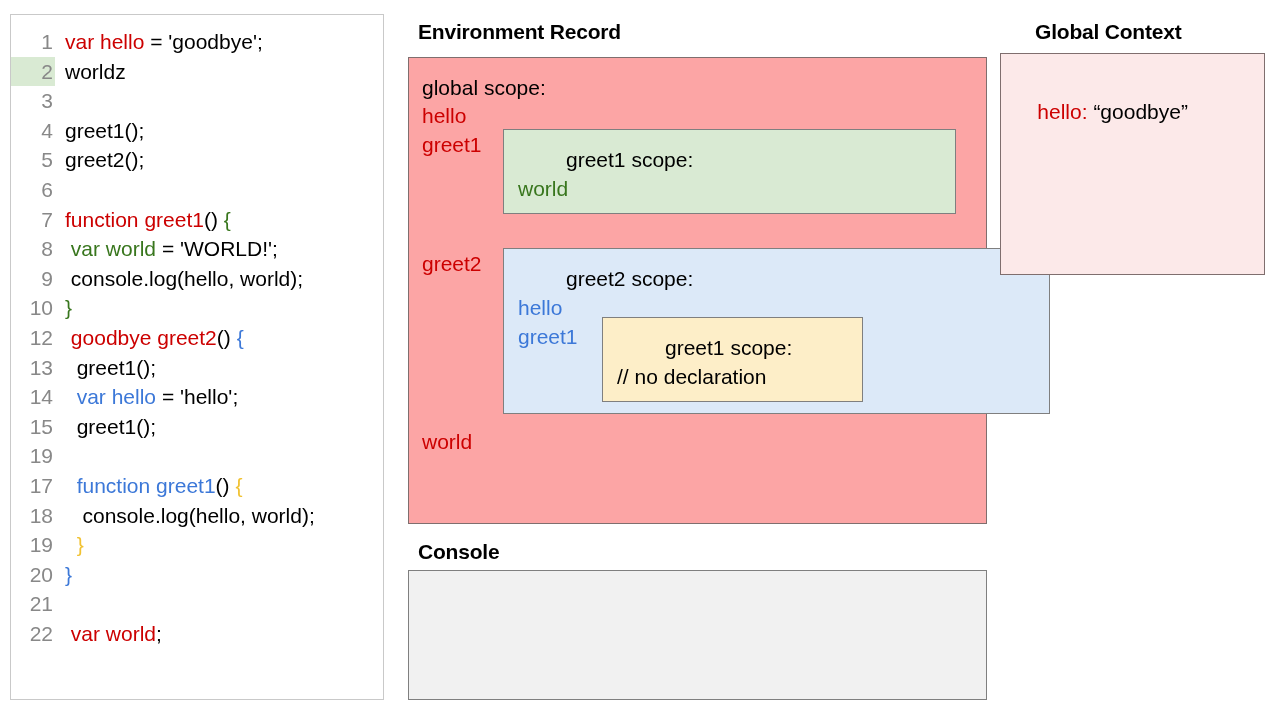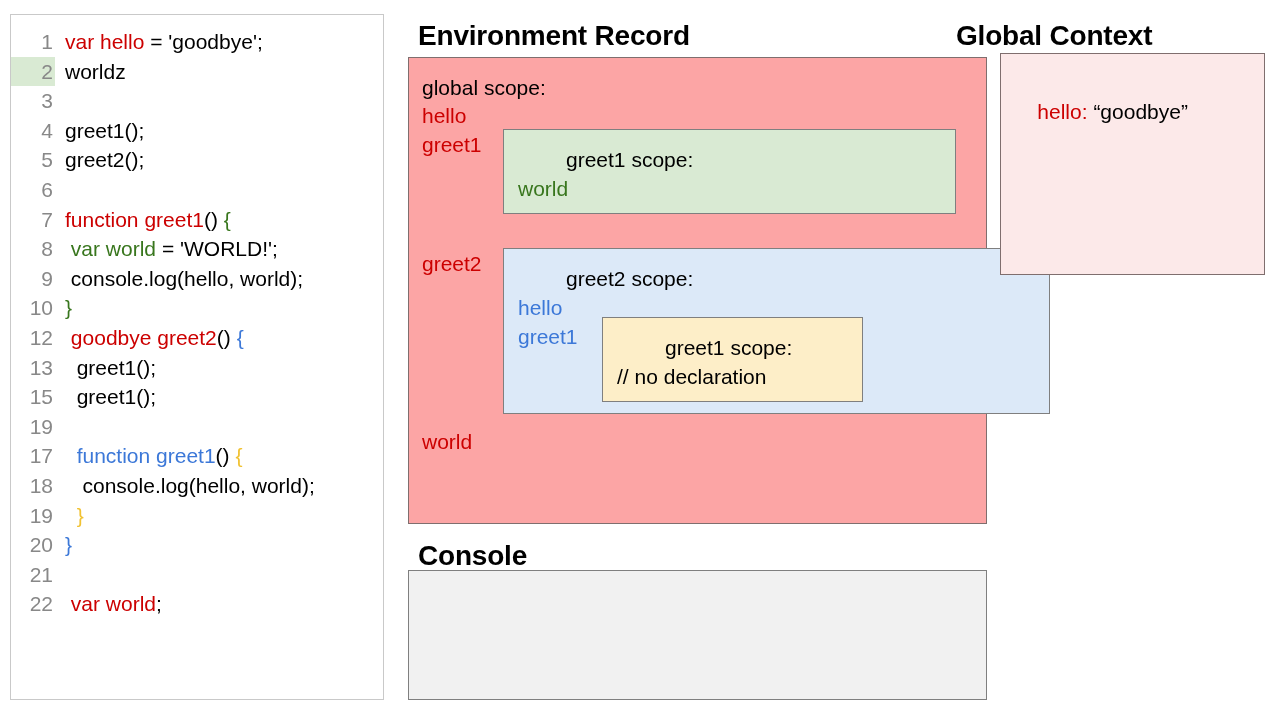--- a/index.html
+++ b/index.html
@@ -54,27 +54,27 @@
   }
   .tok-red    { color: #cc0000; }
   .tok-green  { color: #38761d; }
   .tok-blue   { color: #3c78d8; }
   .tok-orange { color: #f1c232; }
   .tok-black  { color: #000000; }
 
   
   .section-title {
     position: absolute;
-    font-size: 28px;
+    font-size: 21px;
     font-weight: bold;
     color: #000000;
     letter-spacing: -0.2px;
   }
   #env-title     { left: 418px; top: 20px; }
-  #global-title  { left: 956px; top: 20px; text-align: right; }
+  #global-title  { left: 1035px; top: 20px; text-align: right; }
   #console-title { left: 418px; top: 540px; }
 
   
   #env-box {
     position: absolute;
     left: 408px;
     top: 57px;
     width: 579px;
     height: 467px;
     box-sizing: border-box;
@@ -179,20 +179,21 @@
       <div class="code-line"><span class="ln">3</span><span class="code-text"><span class="tok-black"></span></span></div>
       <div class="code-line"><span class="ln">4</span><span class="code-text"><span class="tok-black">greet1();</span></span></div>
       <div class="code-line"><span class="ln">5</span><span class="code-text"><span class="tok-black">greet2();</span></span></div>
       <div class="code-line"><span class="ln">6</span><span class="code-text"><span class="tok-black"></span></span></div>
       <div class="code-line"><span class="ln">7</span><span class="code-text"><span class="tok-red">function greet1</span><span class="tok-black">() </span><span class="tok-green">{</span></span></div>
       <div class="code-line"><span class="ln">8</span><span class="code-text"><span class="tok-black"> </span><span class="tok-green">var world</span><span class="tok-black"> = 'WORLD!';</span></span></div>
       <div class="code-line"><span class="ln">9</span><span class="code-text"><span class="tok-black"> console.log(hello, world);</span></span></div>
       <div class="code-line"><span class="ln">10</span><span class="code-text"><span class="tok-green">}</span></span></div>
       <div class="code-line"><span class="ln">12</span><span class="code-text"><span class="tok-black"> </span><span class="tok-red">goodbye greet2</span><span class="tok-black">() </span><span class="tok-blue">{</span></span></div>
       <div class="code-line"><span class="ln">13</span><span class="code-text"><span class="tok-black">  greet1();</span></span></div>
+      <div class="code-line"><span class="ln">14</span><span class="code-text"><span class="tok-black">  </span><span class="tok-blue">var hello</span><span class="tok-black"> = 'hello';</span></span></div>
       <div class="code-line"><span class="ln">15</span><span class="code-text"><span class="tok-black">  greet1();</span></span></div>
       <div class="code-line"><span class="ln">19</span><span class="code-text"><span class="tok-black"></span></span></div>
       <div class="code-line"><span class="ln">17</span><span class="code-text"><span class="tok-black">  </span><span class="tok-blue">function greet1</span><span class="tok-black">() </span><span class="tok-orange">{</span></span></div>
       <div class="code-line"><span class="ln">18</span><span class="code-text"><span class="tok-black">   console.log(hello, world);</span></span></div>
       <div class="code-line"><span class="ln">19</span><span class="code-text"><span class="tok-black">  </span><span class="tok-orange">}</span></span></div>
       <div class="code-line"><span class="ln">20</span><span class="code-text"><span class="tok-blue">}</span></span></div>
       <div class="code-line"><span class="ln">21</span><span class="code-text"><span class="tok-black"></span></span></div>
       <div class="code-line"><span class="ln">22</span><span class="code-text"><span class="tok-black"> </span><span class="tok-red">var world</span><span class="tok-black">;</span></span></div>
     </div>
 </div>

